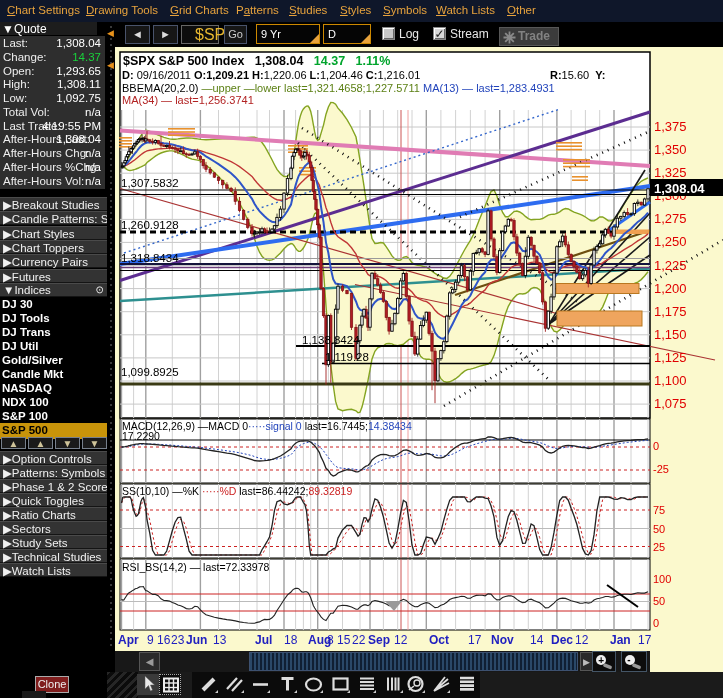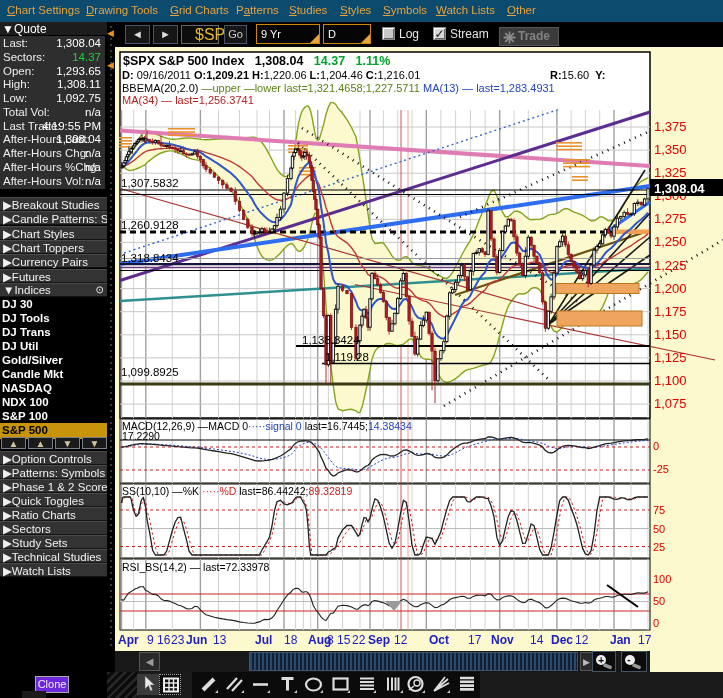--- a/index.html
+++ b/index.html
@@ -1,17 +1,17 @@
 <!DOCTYPE html>
 <html><head><meta charset="utf-8"><style>
 *{margin:0;padding:0;box-sizing:border-box;}
 body{width:723px;height:698px;background:#000;font-family:"Liberation Sans",sans-serif;position:relative;overflow:hidden;}
 .abs{position:absolute;}
 
-#menubar{left:0;top:0;width:723px;height:22px;background:#0c4a6e;color:#e8a33d;font-size:11.5px;}
+#menubar{left:0;top:0;width:723px;height:22px;background:#0f172a;color:#e8a33d;font-size:11.5px;}
 #menubar span{position:absolute;top:4px;}
 #menubar u{text-decoration:underline;}
 
 #row2{left:115px;top:22px;width:608px;height:26px;background:#000;}
 .navbtn{position:absolute;top:3px;width:25px;height:19px;background:#161616;border:1px solid #49536b;color:#ddd;text-align:center;line-height:17px;font-size:11px;}
 .dd{position:absolute;top:2px;height:20px;background:#050505;border:1.5px solid #cc8800;color:#fff;font-size:11px;line-height:18px;padding-left:4px;}
 .dd:after{content:"";position:absolute;right:0;bottom:0;border-left:9px solid transparent;border-bottom:9px solid #e8a33d;}
 .cb{position:absolute;top:5px;width:13px;height:13px;background:#c8c8c8;border:1px solid #888;box-shadow:inset 1px 1px 0 #fff,inset -1px -1px 0 #666;}
 .cblbl{position:absolute;top:5px;color:#e8e8e8;font-size:12px;}
 
@@ -57,29 +57,29 @@
     <div class="cblbl" style="left:335px">Stream</div>
 <div class="abs" style="left:384px;top:5px;width:60px;height:19px;background:#3b3b3b;border:1px solid #575757;color:#828282;font-size:12px;font-weight:bold;line-height:17px;">
       <svg width="13" height="13" style="position:absolute;left:3px;top:3px">
         <path d="M6.5,0.5 V12.5 M0.5,6.5 H12.5 M2.2,2.2 L10.8,10.8 M10.8,2.2 L2.2,10.8" stroke="#8a8a8a" stroke-width="1.8"></path>
       </svg>
       <span style="position:absolute;left:18px;">Trade Now</span>
     </div>
 </div>
 
 <div id="sidebar" class="abs">
-<div class="abs" style="left:0;top:0;width:107px;height:13.5px;background:#1d1d1d;border-bottom:1px solid #000;color:#fff;font-size:12px;">
+<div class="abs" style="left:0;top:0;width:97px;height:13.5px;background:#1d1d1d;border-bottom:1px solid #000;color:#fff;font-size:12px;">
       <span style="position:absolute;left:2px;top:0">▼Quote</span>
     </div>
 <div class="qrow" style="top:14.0px">
       <span class="l">Last:</span>
       <span class="v" style="color:#fff">1,308.04</span>
     </div>
     <div class="qrow" style="top:27.8px">
-      <span class="l">Sectors:</span>
+      <span class="l">Change:</span>
       <span class="v" style="color:#19d23c">14.37</span>
     </div>
     <div class="qrow" style="top:41.5px">
       <span class="l">Open:</span>
       <span class="v" style="color:#fff">1,293.65</span>
     </div>
     <div class="qrow" style="top:55.2px">
       <span class="l">High:</span>
       <span class="v" style="color:#fff">1,308.11</span>
     </div>
@@ -795,14 +795,14 @@
       </svg></div>
     <div class="icon" style="left:323px;"><svg width="22" height="21" viewBox="0 0 22 21">
         <path d="M4,17 L15,3 M4,17 L18,5 M4,17 L19,9" stroke="#ddd" stroke-width="1.8"></path>
         <path d="M17,19 L20,19 L20,16 Z" fill="#ccc"></path>
       </svg></div>
     <div class="icon" style="left:349px;"><svg width="22" height="21" viewBox="0 0 22 21">
         <path d="M4,4 h14 M4,7.8 h14 M4,11.6 h14 M4,15.4 h14" stroke="#ddd" stroke-width="2.6"></path>
       </svg></div>
 </div>
 
-<div class="abs" style="left:35px;top:676px;width:34px;height:17px;background:#6d28d9;border:1px solid #aaa;color:#eee;font-size:11px;text-align:center;line-height:15px;">Clone</div>
+<div class="abs" style="left:35px;top:676px;width:34px;height:17px;background:#7f1d1d;border:1px solid #aaa;color:#eee;font-size:11px;text-align:center;line-height:15px;">Clone</div>
 <div class="abs" style="left:22px;top:691px;width:24px;height:7px;background:#1a1a1a;"></div>
 
 </body></html>

